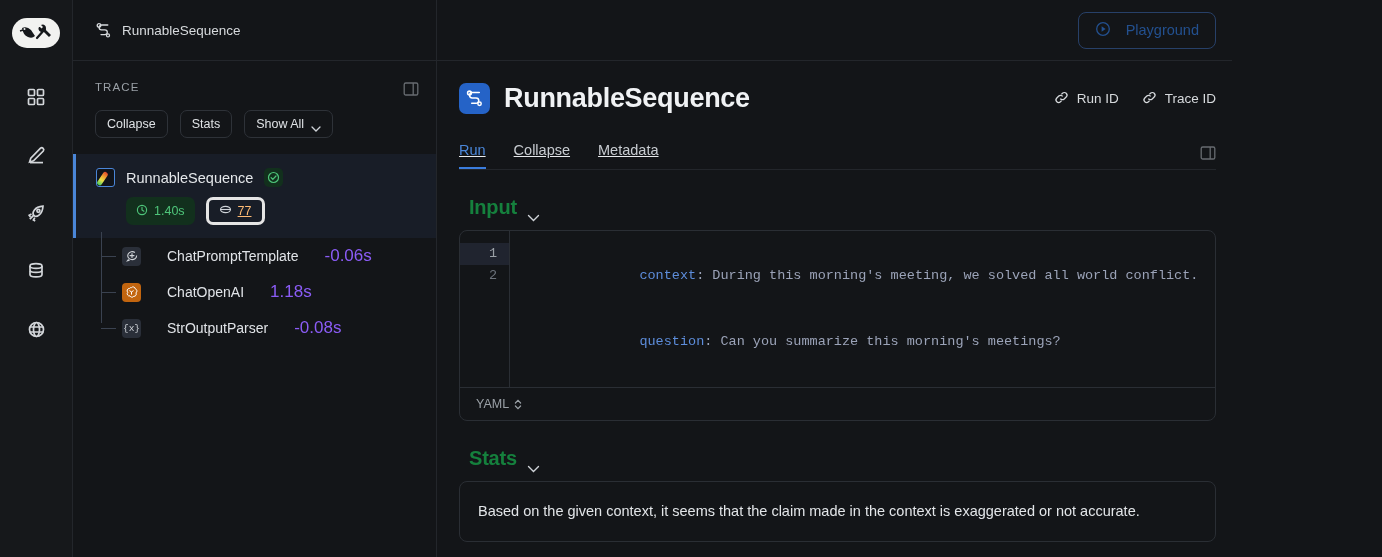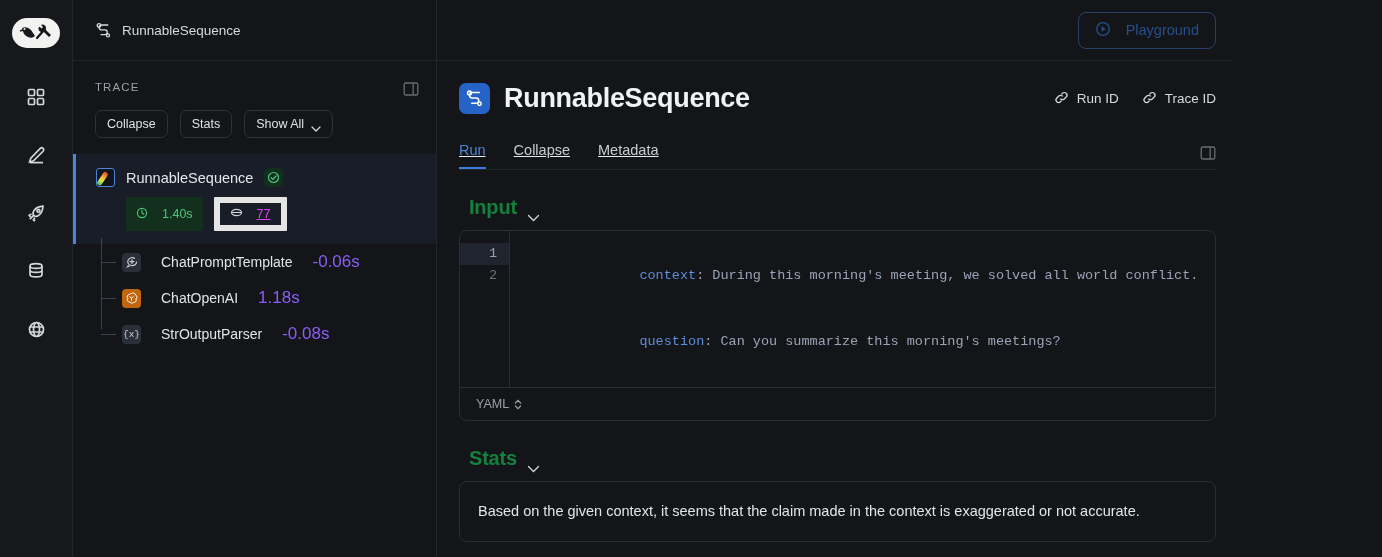--- a/index.html
+++ b/index.html
@@ -85,33 +85,33 @@
     transform: rotate(34deg); transform-origin: center;
     background: linear-gradient(180deg,#e0452c 0%,#f0a531 35%,#e8e24a 62%,#3fc55f 100%);
   }
   .node-name { font-size: 14.5px; color: #e4e7ea; }
   .ok-badge {
     width: 19px; height: 19px; border-radius: 5px;
     background: #12301d; display: flex; align-items: center; justify-content: center;
   }
   .node-pills { display: flex; gap: 11px; margin: 10px 0 0 30px; }
   .pill {
-    display: flex; align-items: center; gap: 14px;
-    border-radius: 1px; font-size: 12.5px; padding: 4px 10px;
+    display: flex; align-items: center; gap: 6px;
+    border-radius: 7px; font-size: 12.5px; padding: 4px 10px;
   }
   .pill-time { background: #12301d; color: #4ec57a; }
-  .pill-tok { border: 6px solid #e5e5e5; color: #d946ef; text-decoration: underline; }
+  .pill-tok { border: 3px solid #e5e5e5; color: #fdba74; text-decoration: underline; }
 
   .child-list { position: relative; padding-left: 20px; }
   .child-list::before {
     content: ""; position: absolute; left: 28px; top: -6px; bottom: 23px;
     width: 1px; background: #3a4250;
   }
   .child {
-    display: flex; align-items: center; gap: 20px;
+    display: flex; align-items: center; gap: 26px;
     padding: 8px 0 8px 29px; position: relative; cursor: pointer;
   }
   .child::before {
     content: ""; position: absolute; left: 8px; top: 50%;
     width: 15px; height: 1px; background: #3a4250;
   }
   .child-ic {
     width: 19px; height: 19px; border-radius: 4px; flex: 0 0 19px;
     display: flex; align-items: center; justify-content: center;
     font-size: 9px; color: #cfd3d8;

